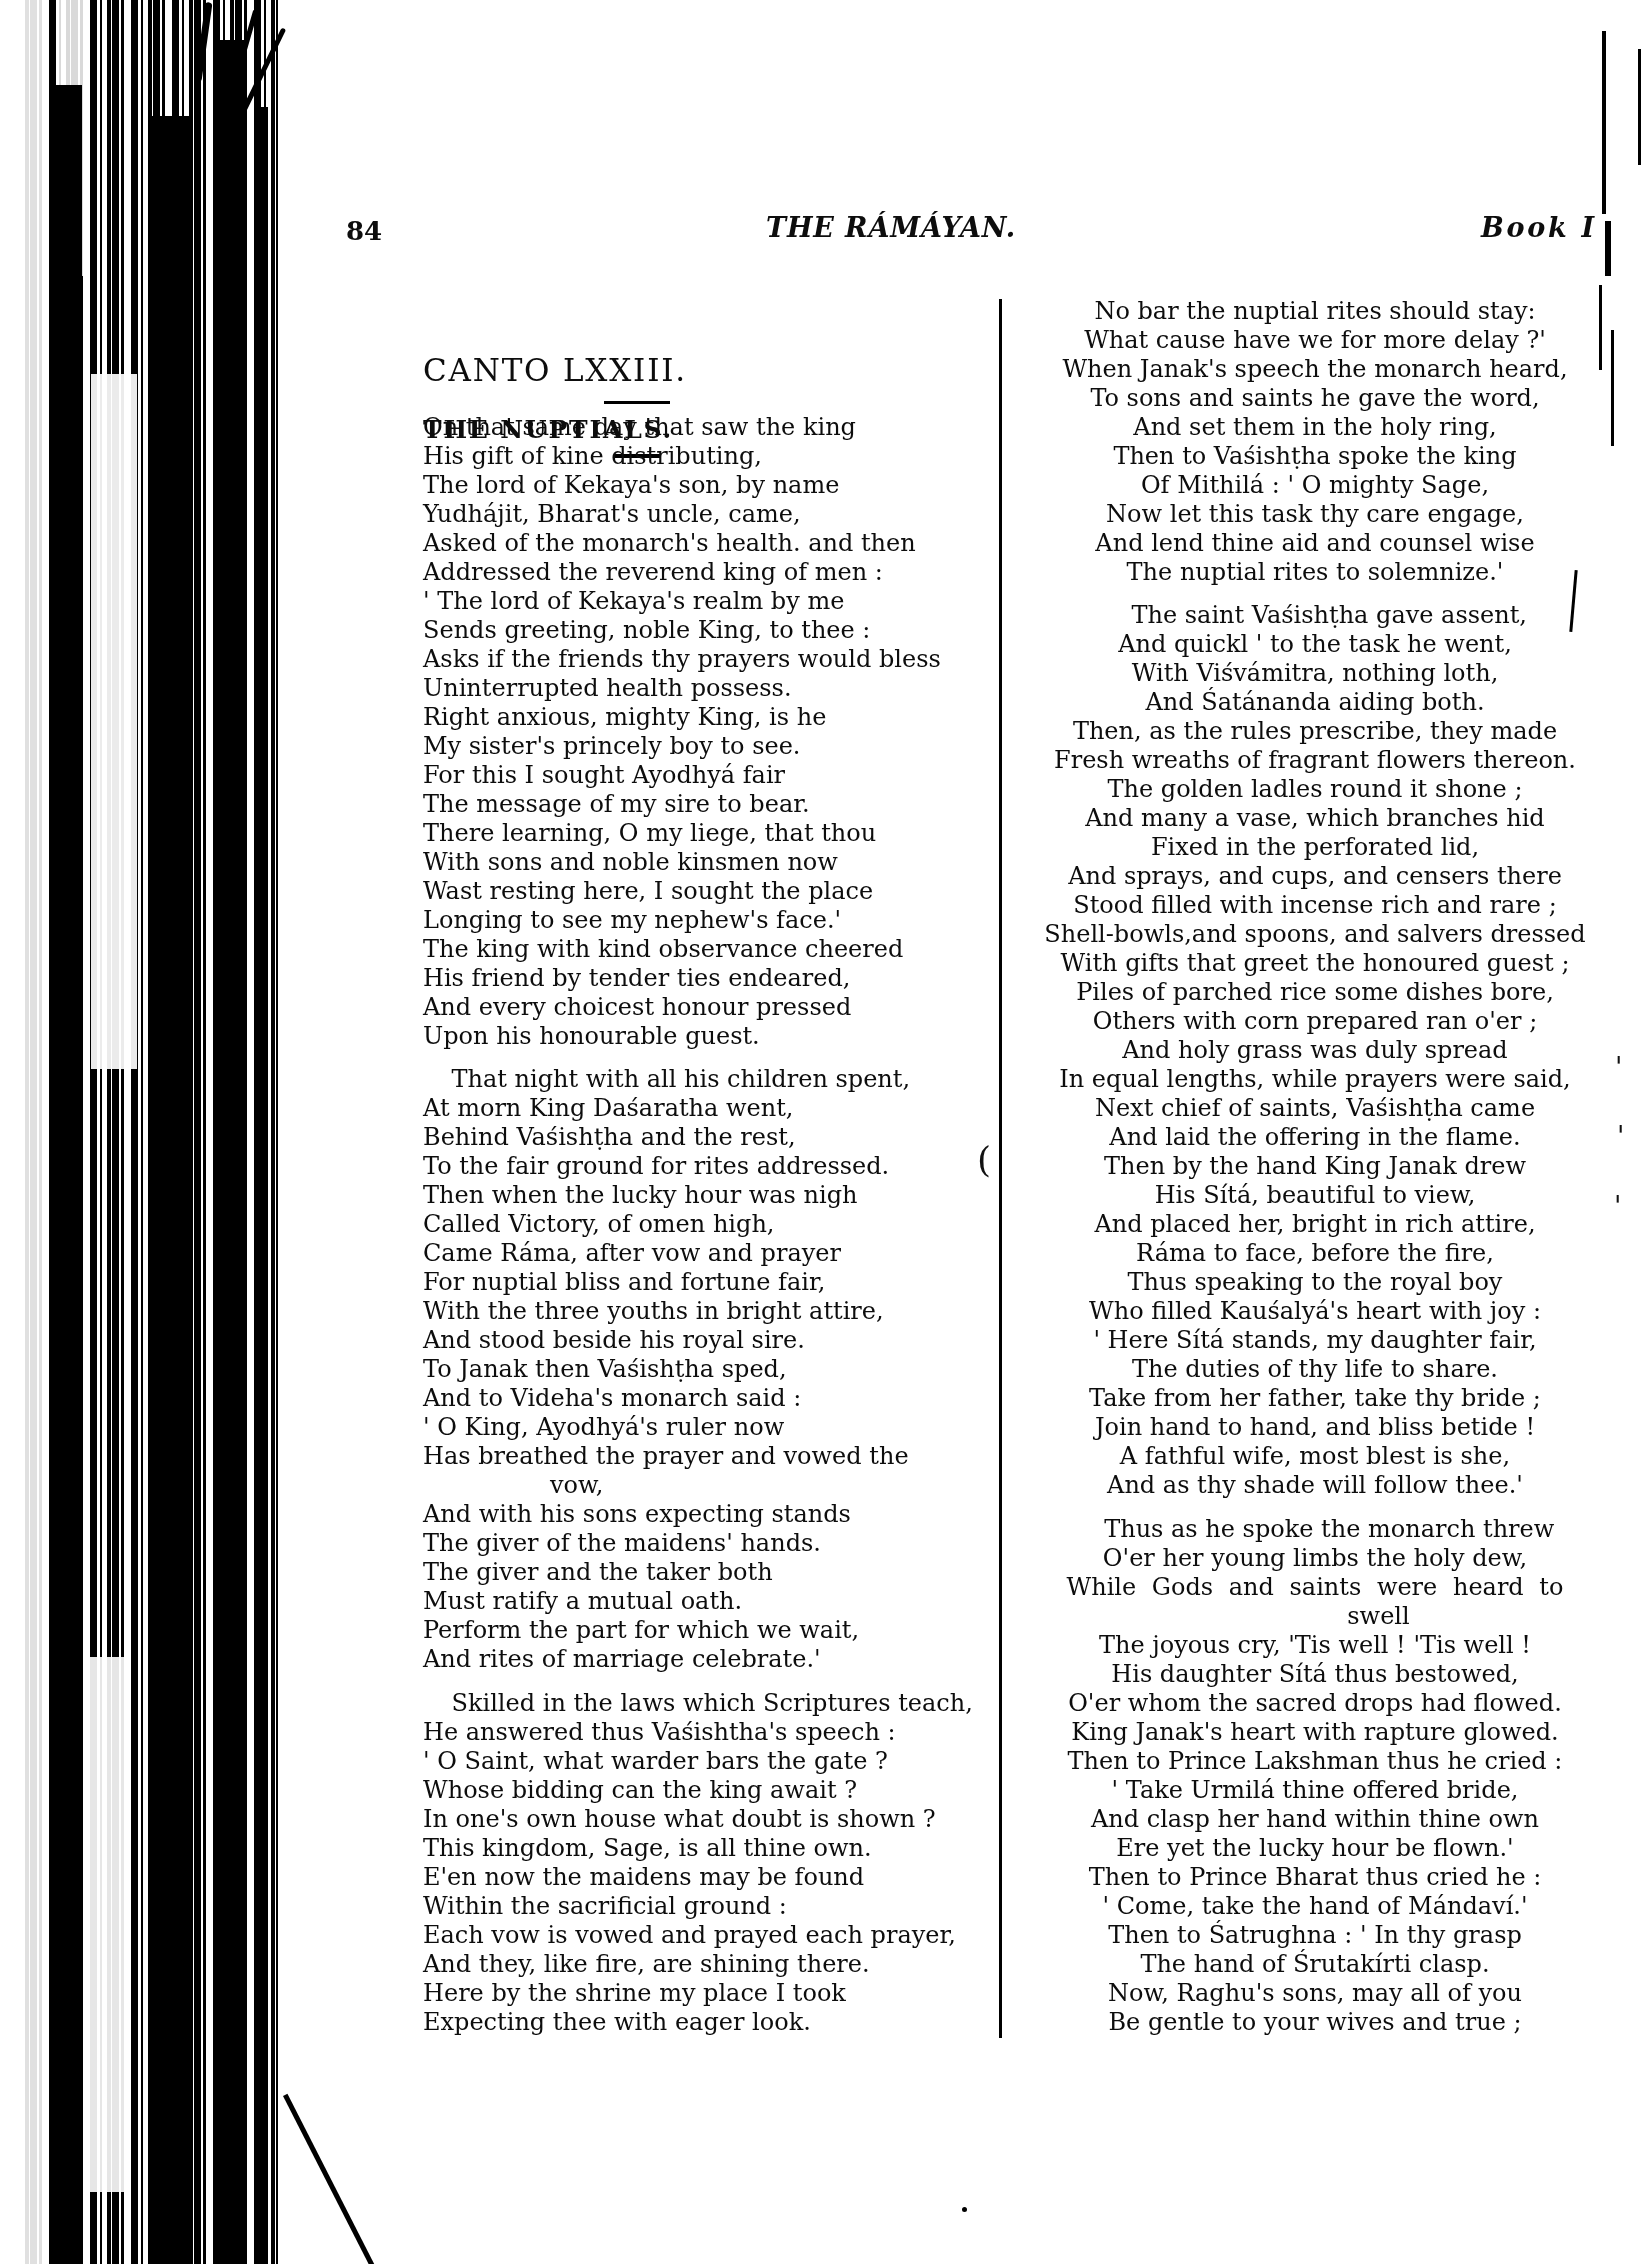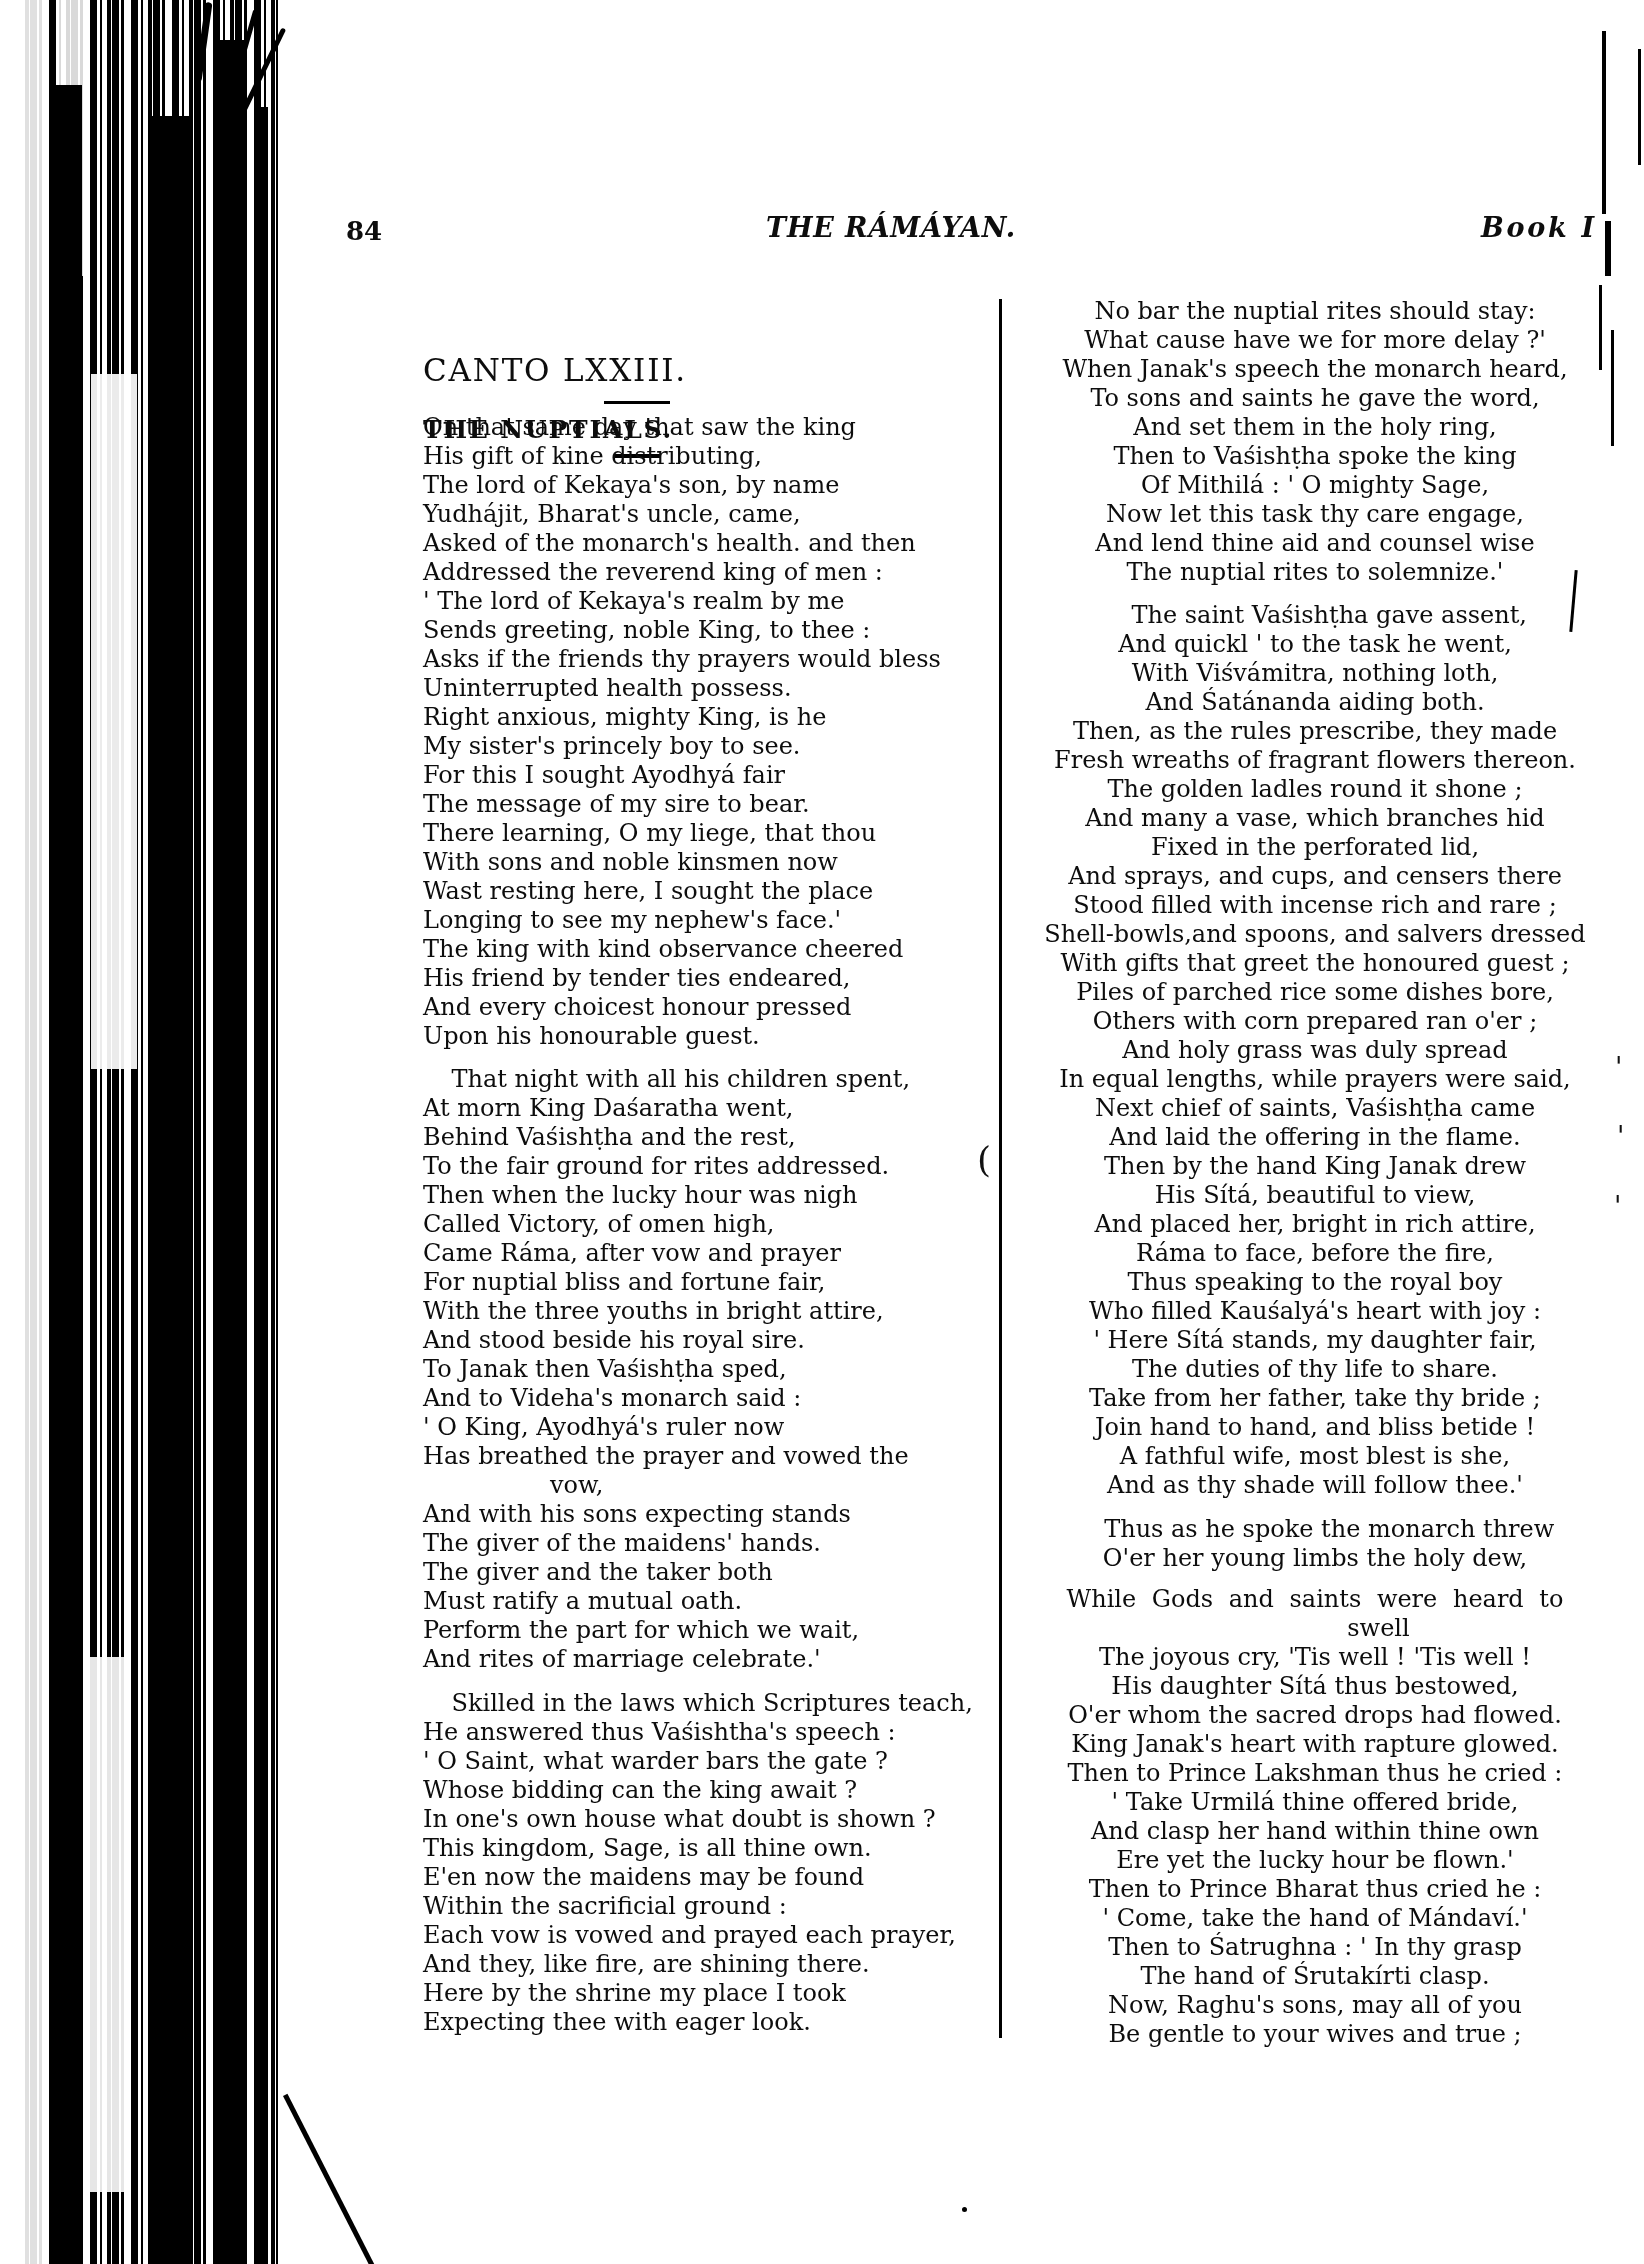--- a/index.html
+++ b/index.html
@@ -36,21 +36,21 @@
   .canto-subtitle{font-size:25px;font-weight:700;letter-spacing:1.8px;}
   
   .col{position:absolute;font-size:24px;line-height:29px;font-weight:500;}
   .col-left{left:423px;top:413px;width:561px;}
   .col-right{left:1012px;top:297px;width:606px;text-align:center;}
   .stanza{margin:0;}
   .stanza + .stanza{margin-top:14.3px;}
   .line{white-space:pre;}
   .line.indent{padding-left:28.5px;}
   .line.hang{padding-left:127px;}
-  .line.spread{word-spacing:8px;margin-top:12px;}
+  .line.spread{word-spacing:8px;}
   .divider{position:absolute;left:999px;top:299px;width:2.7px;height:1739px;background:#000;}
 </style>
 </head>
 <body>
 
 <div class="page">
 
   <div class="binding">
     <div class="bind-base"></div>
     <div class="bind-white" style="left:0;top:0;width:23px;height:2264px;opacity:.88;"></div>

